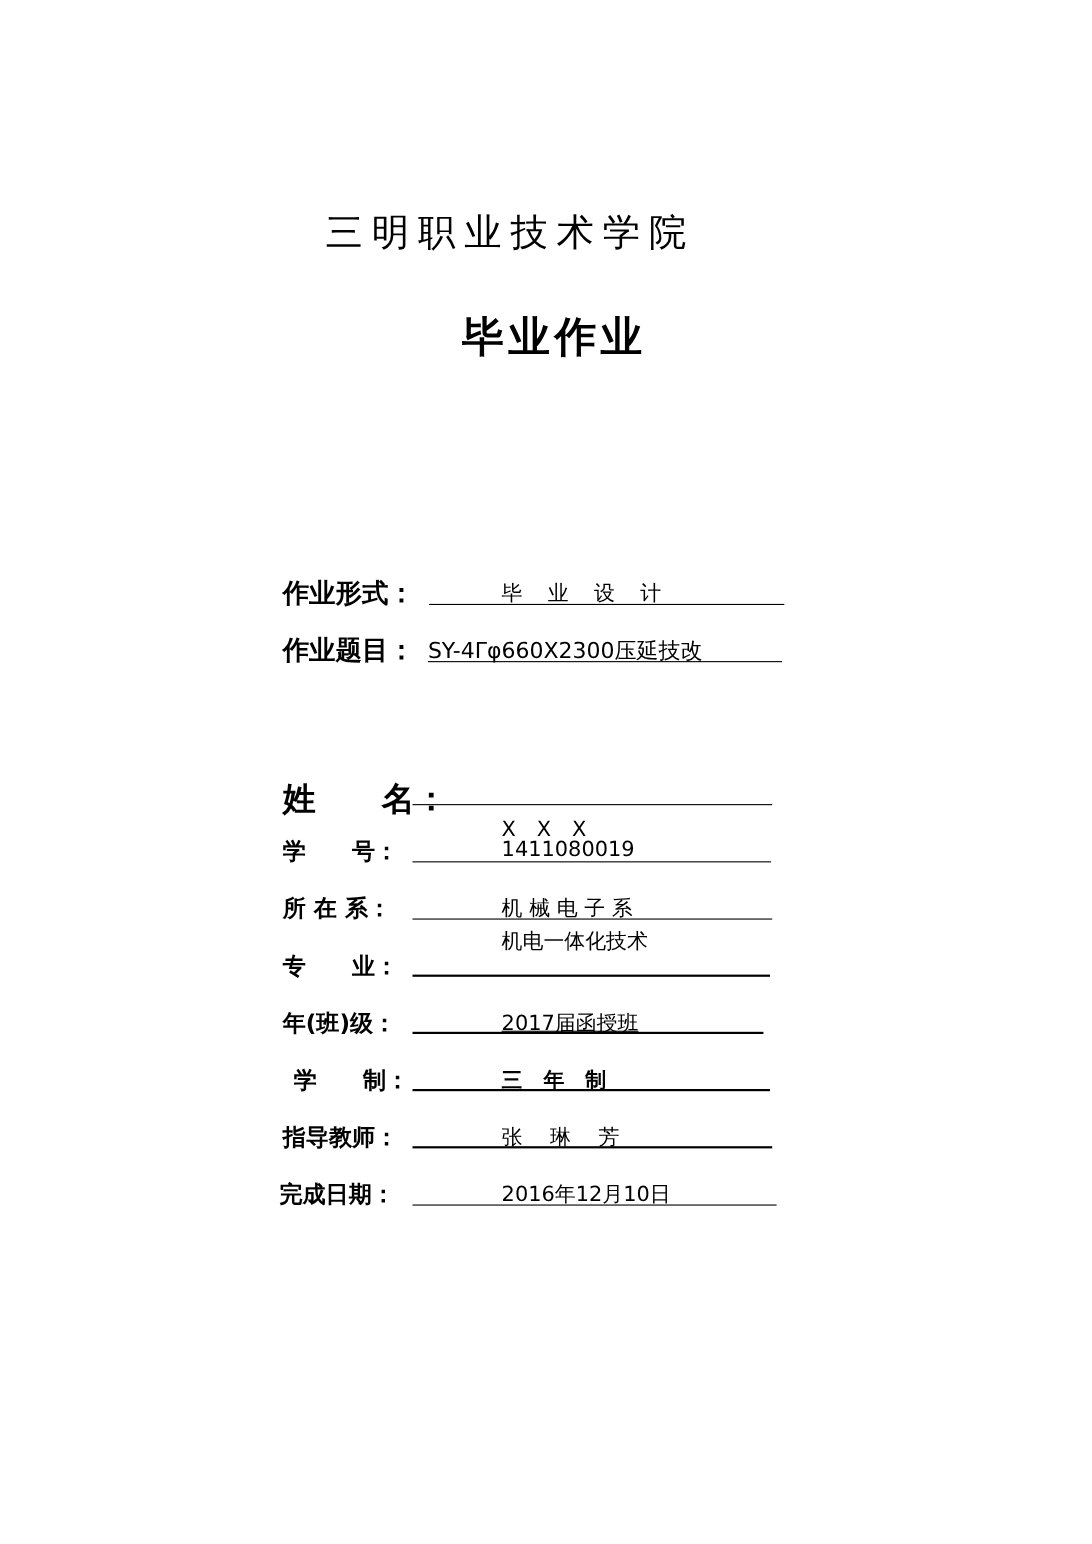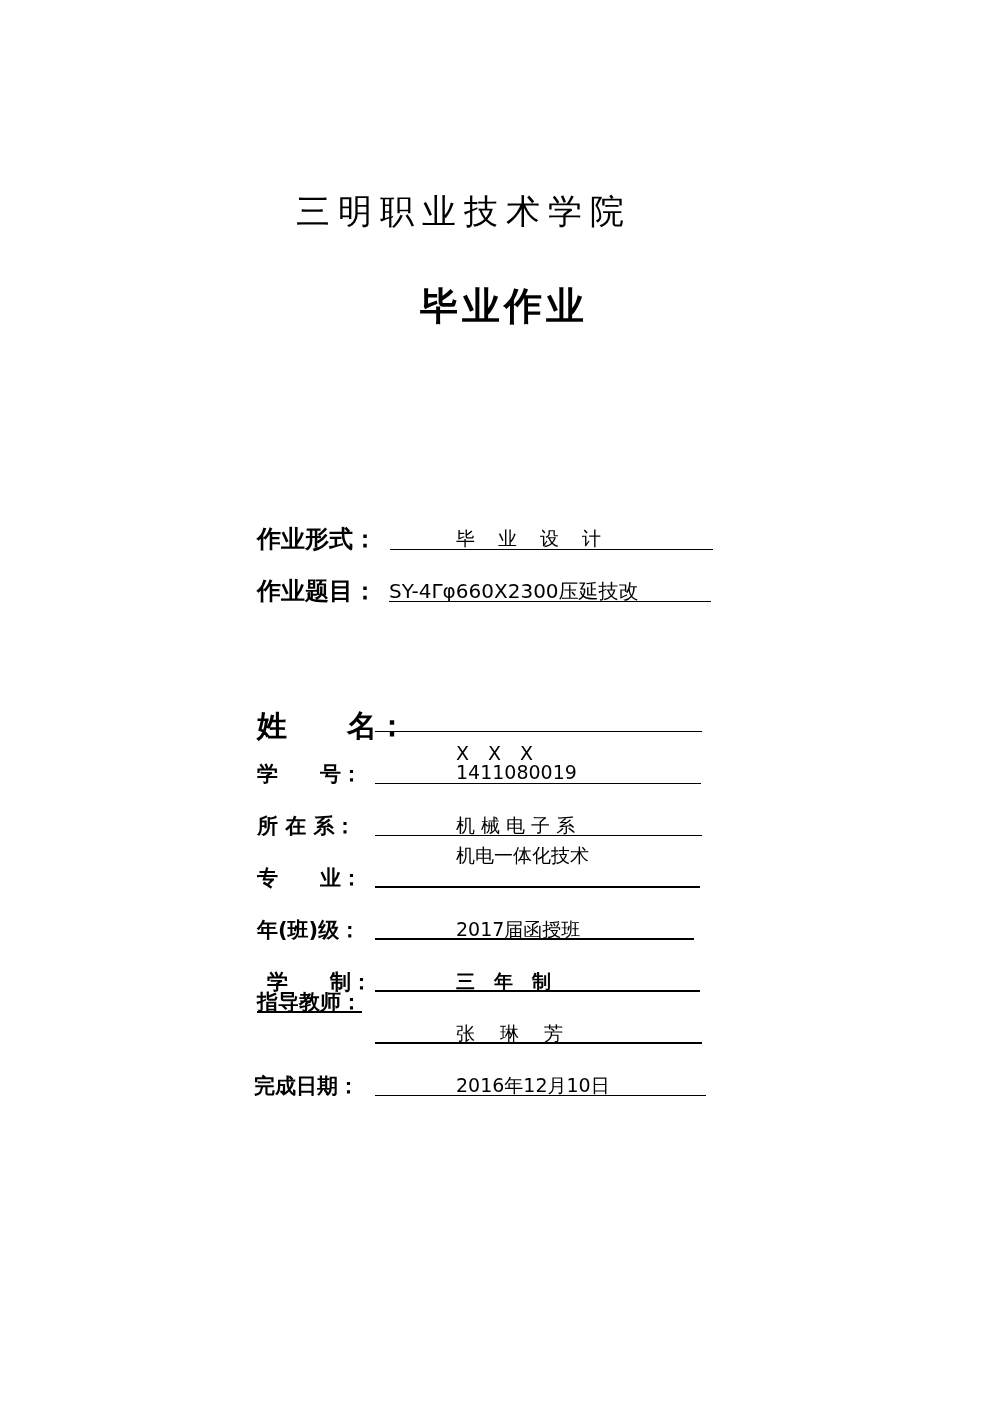--- a/index.html
+++ b/index.html
@@ -37,26 +37,26 @@
 
 <div class="abs label" style="left:257px; top:812px;">所 在 系：</div>
 <div class="abs value" style="left:456px; top:813px;">机 械 电 子 系</div>
 <div class="uline" style="left:375px; width:327px; top:835px;"></div>
 
 <div class="abs label" style="left:257px; top:864px;">专　　业：</div>
 <div class="abs value" style="left:456px; top:843px;">机电一体化技术</div>
 <div class="uline thick" style="left:375px; width:325px; top:886px;"></div>
 
 <div class="abs label" style="left:257px; top:916px;">年(班)级：</div>
-<div class="abs value" style="left:456px; top:917px;">2017届函授班</div>
+<div class="abs value" style="left:456px; top:917px;text-decoration:underline;">2017届函授班</div>
 <div class="uline thick" style="left:375px; width:319px; top:938px;"></div>
 
 <div class="abs label" style="left:267px; top:968px;">学　　制：</div>
 <div class="abs value" style="left:456px; top:969px;font-weight:bold;">三　年　制</div>
 <div class="uline thick" style="left:375px; width:325px; top:990px;"></div>
 
-<div class="abs label" style="left:257px; top:988px;text-decoration:underline;">指导教师：</div>
+<div class="abs label" style="left:257px; top:1020px;">指导教师：</div>
 <div class="abs value" style="left:456px; top:1021px;">张　 琳　 芳</div>
 <div class="uline thick" style="left:375px; width:327px; top:1042px;"></div>
 
 <div class="abs label" style="left:254px; top:1072px;">完成日期：</div>
 <div class="abs value" style="left:456px; top:1073px;">2016年12月10日</div>
 <div class="uline" style="left:375px; width:331px; top:1095px;"></div>
 
 </body></html>

